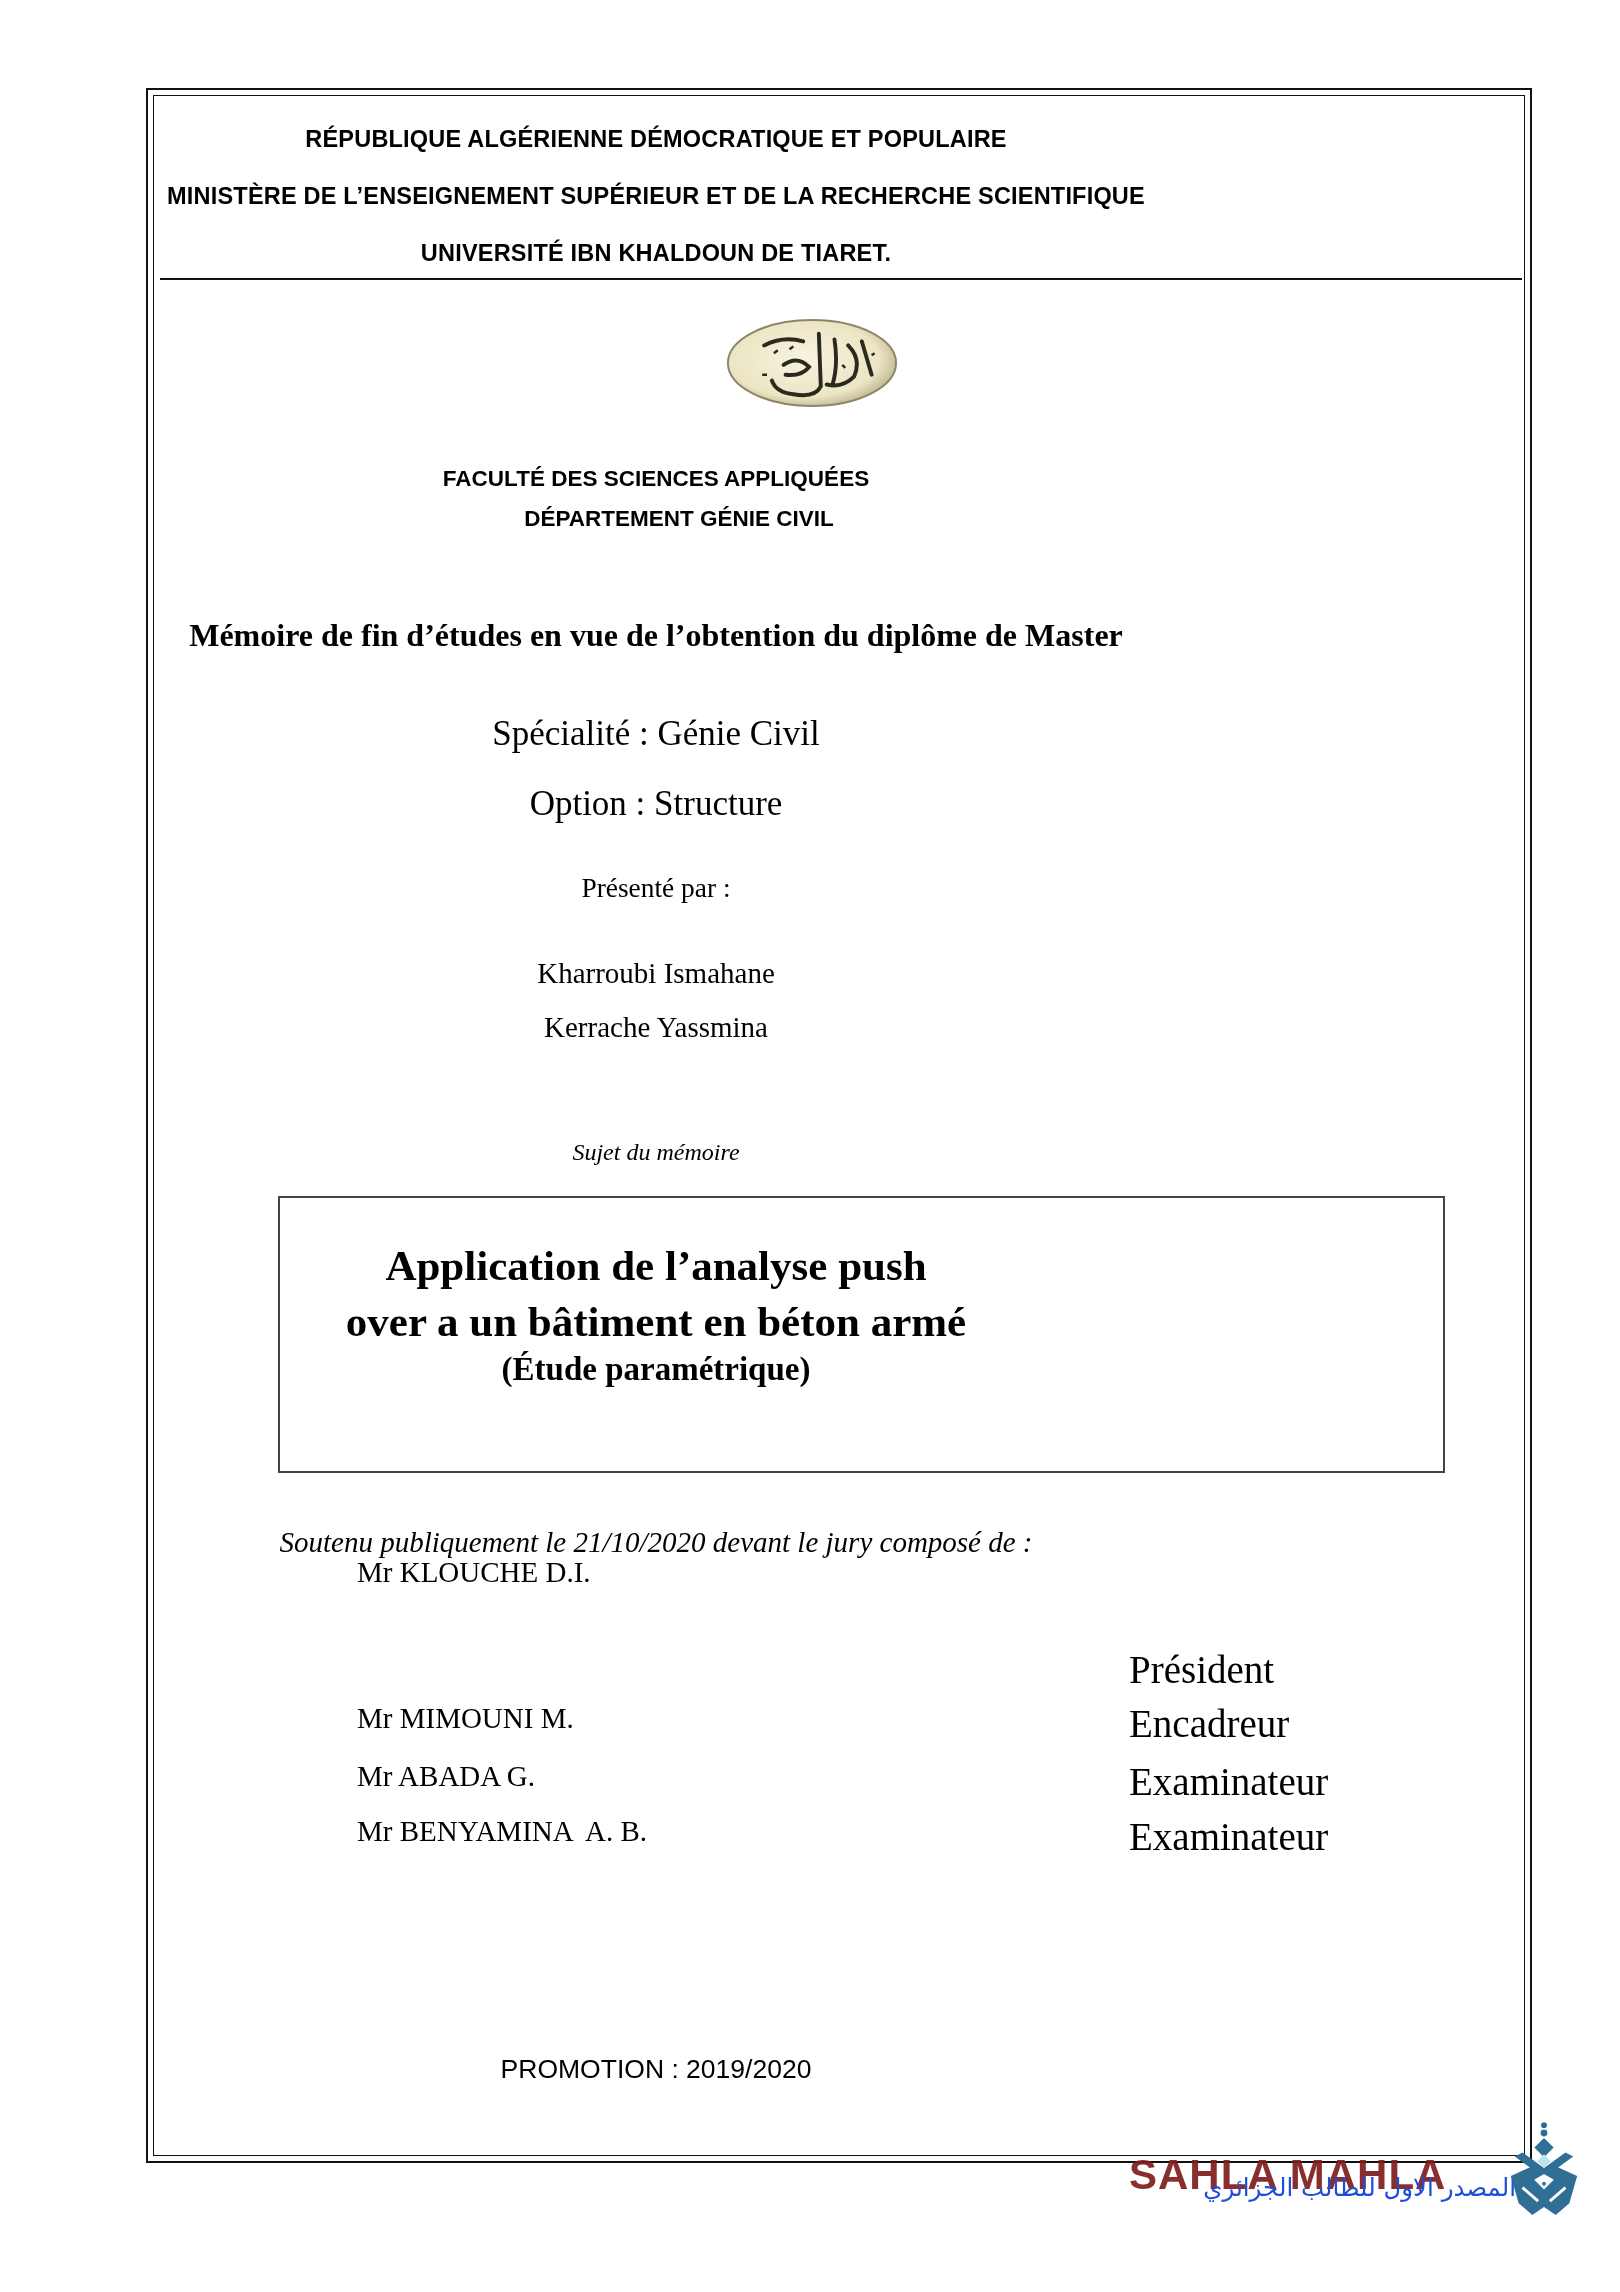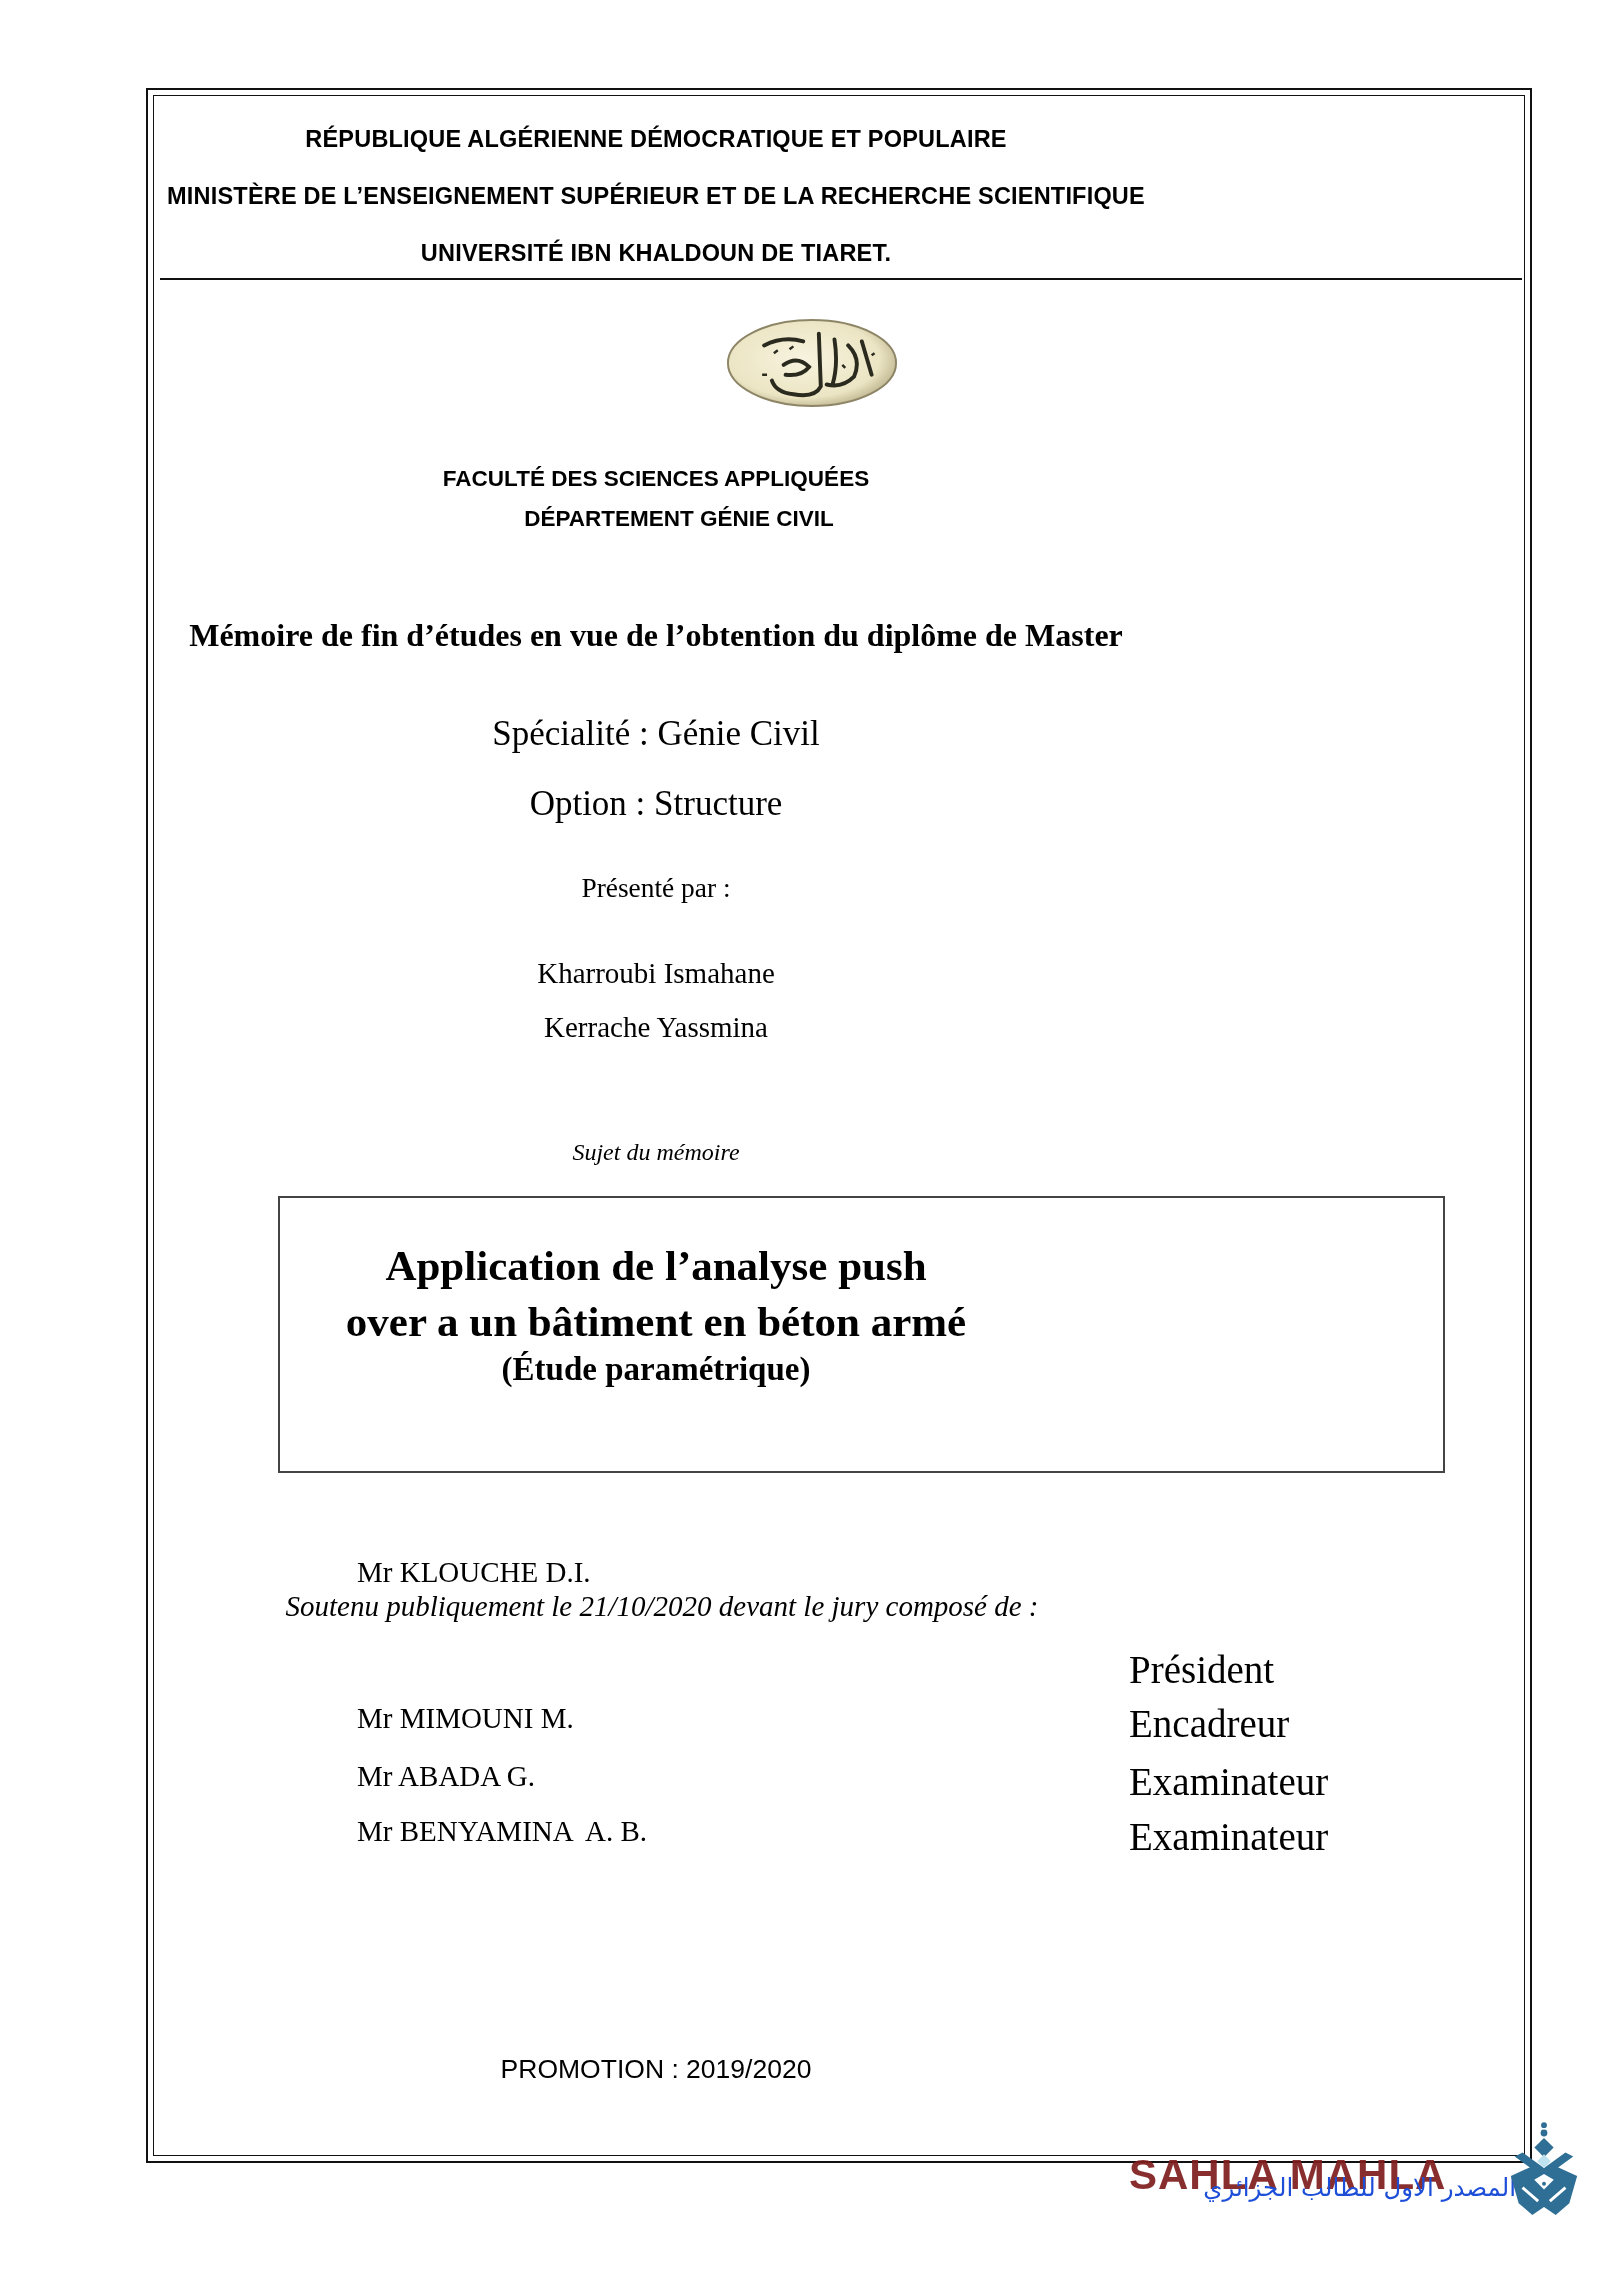--- a/index.html
+++ b/index.html
@@ -74,21 +74,21 @@
 <div class="abs center serif pres" style="top:875px;">Présenté par :</div>
 <div class="abs center serif name" style="top:959px;">Kharroubi Ismahane</div>
 <div class="abs center serif name" style="top:1013px;">Kerrache Yassmina</div>
 <div class="abs center serif sujet" style="top:1140px;">Sujet du mémoire</div>
 
 <div class="titlebox"></div>
 <div class="abs center serif t1" style="top:1244px;">Application de l’analyse push</div>
 <div class="abs center serif t1" style="top:1300px;">over a un bâtiment en béton armé</div>
 <div class="abs center serif t3" style="top:1353px;">(Étude paramétrique)</div>
 
-<div class="abs center serif soutenu" style="top:1592px;padding-left:6px;">Soutenu publiquement le 21/10/2020 devant le jury composé de :</div>
+<div class="abs center serif soutenu" style="top:1528px;">Soutenu publiquement le 21/10/2020 devant le jury composé de :</div>
 
 <div class="abs serif jury-name" style="top:1558px; white-space:pre;text-align:right;">Mr KLOUCHE D.I.</div>
 <div class="abs serif jury-role" style="top:1650px;">Président</div>
 <div class="abs serif jury-name" style="top:1704px; white-space:pre;">Mr MIMOUNI M.</div>
 <div class="abs serif jury-role" style="top:1704px;">Encadreur</div>
 <div class="abs serif jury-name" style="top:1762px; white-space:pre;">Mr ABADA G.</div>
 <div class="abs serif jury-role" style="top:1762px;">Examinateur</div>
 <div class="abs serif jury-name" style="top:1817px; white-space:pre;">Mr BENYAMINA  A. B.</div>
 <div class="abs serif jury-role" style="top:1817px;">Examinateur</div>
 

